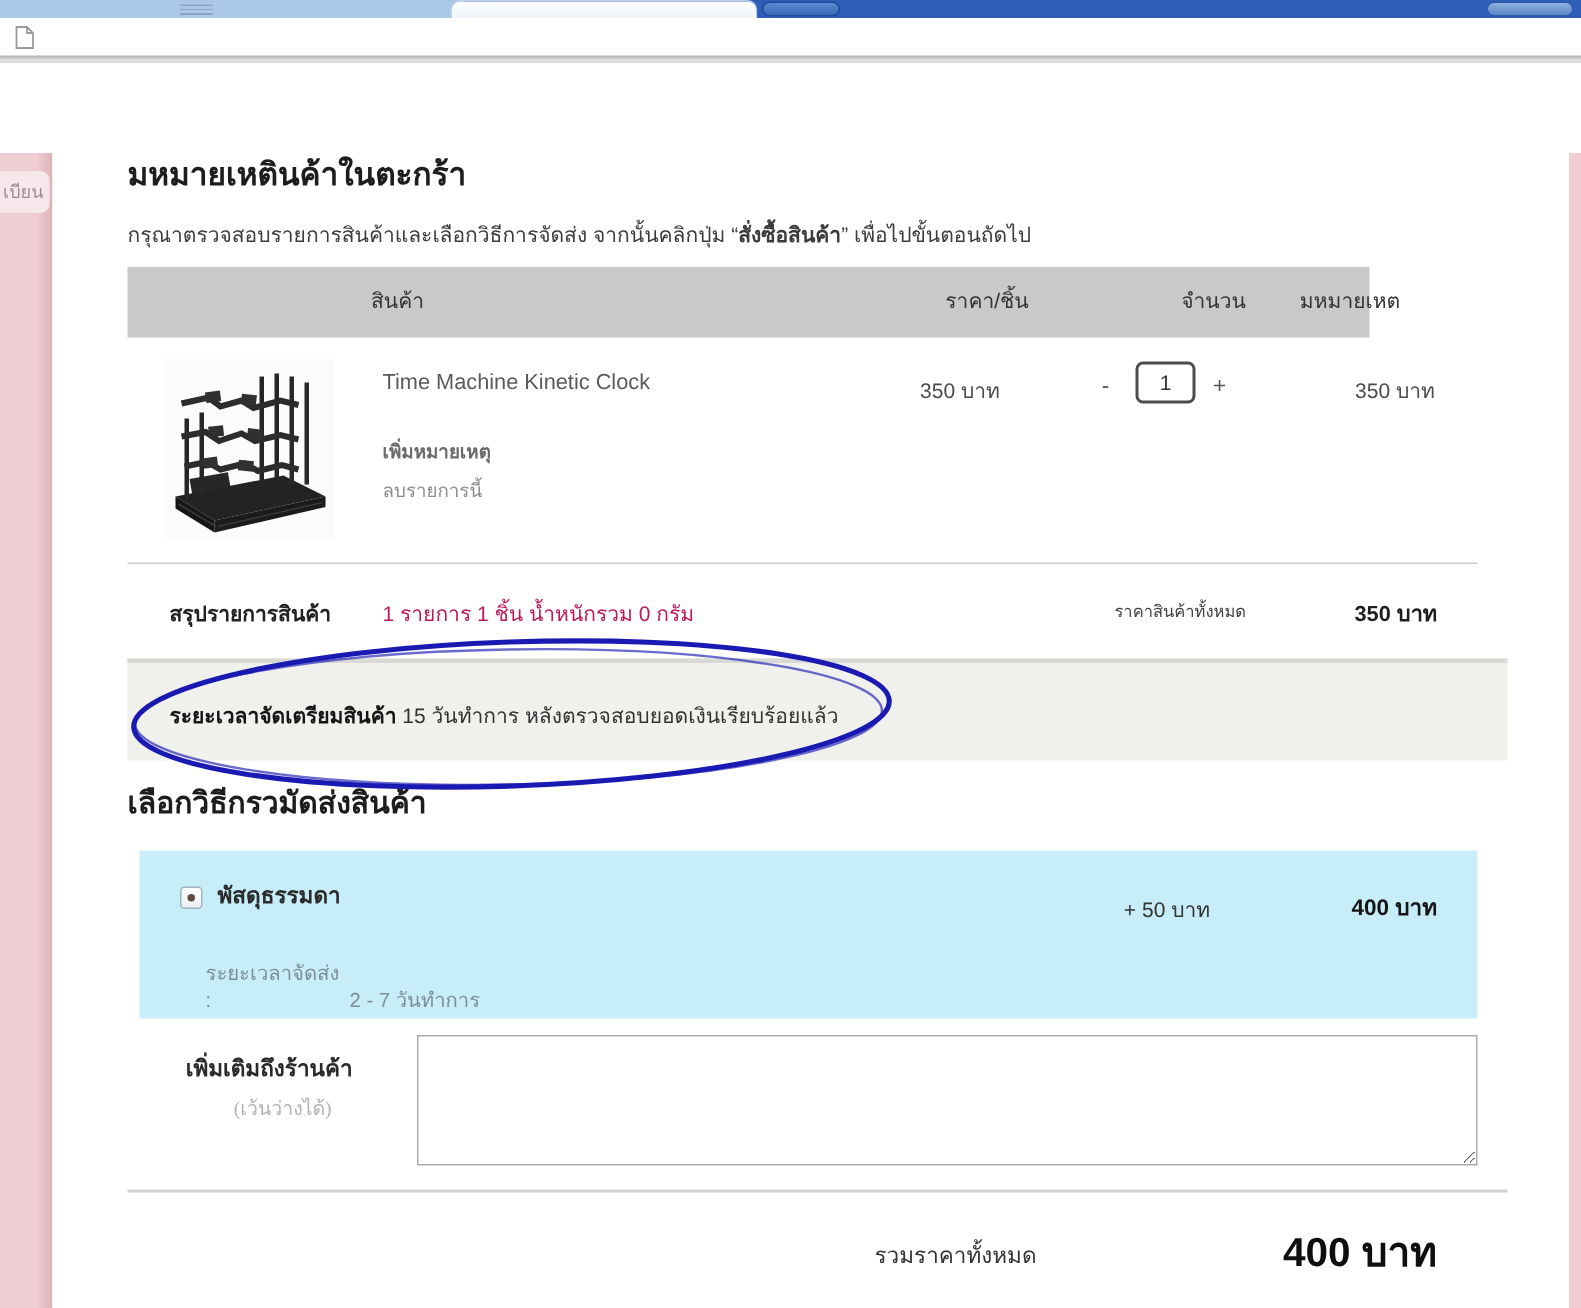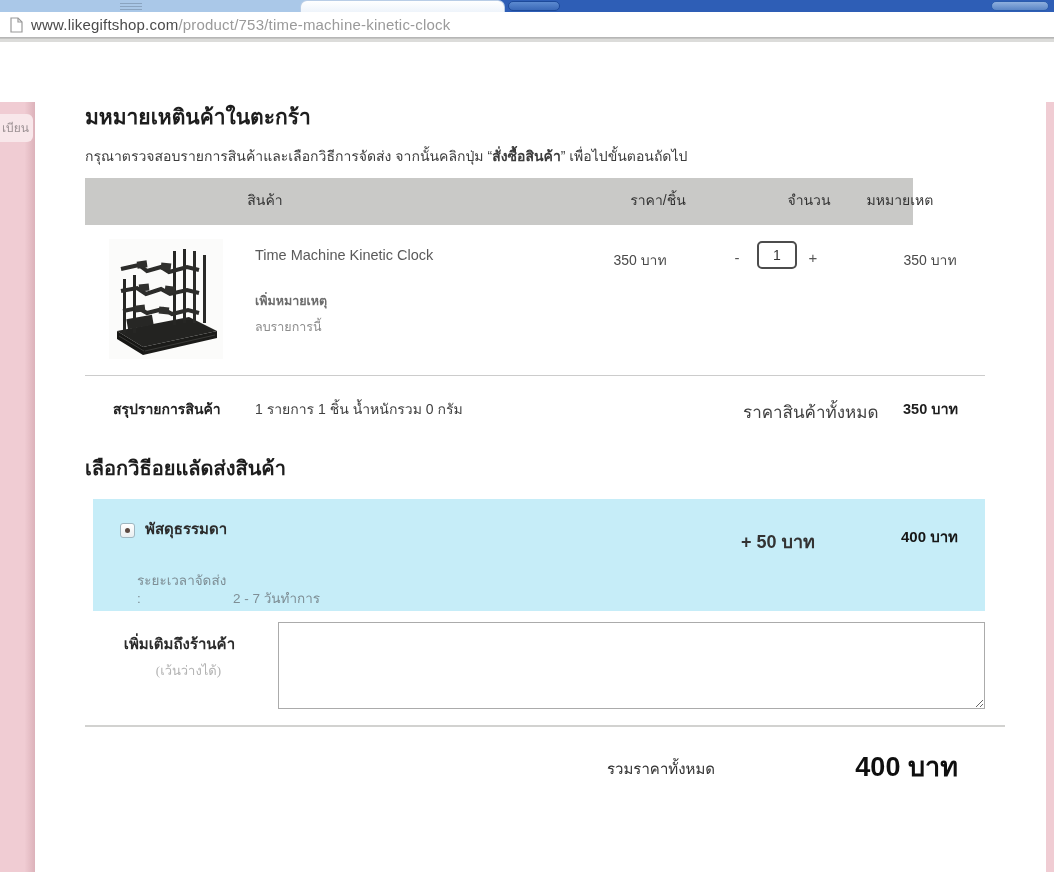--- a/index.html
+++ b/index.html
@@ -59,22 +59,22 @@
   .qminus { left:644px; } .qplus { left:720px; }
   .qinput { position:absolute; left:672px; top:16px; width:40px; height:28px; border:2px solid #4c4c4c;
        border-radius:5px; text-align:center; font-size:14px; color:#333; background:#fff;
        font-family:"Liberation Sans","DejaVu Sans",sans-serif; }
   .ptotal { position:absolute; left:845px; top:24px; transform:translateX(-50%); font-size:14px; color:#4a4a4a; }
 
   .row-divider { margin-left:50px; width:900px; border-top:1px solid #cccccc; }
 
   .sumrow { position:relative; margin-left:50px; width:900px; height:63px; }
   .sum-label { position:absolute; left:28px; top:22px; font-size:14px; font-weight:bold; color:#222; }
-  .sum-detail { position:absolute; left:170px; top:22px; font-size:14px; color:#404040; }
-  .sum-total-label { position:absolute; left:658px; top:22px; font-size:17px; color:#3f3f3f; }
+  .sum-detail { position:absolute; left:170px; top:22px; font-size:14px; color:#be185d; }
+  .sum-total-label { position:absolute; left:658px; top:22px; font-size:11px; color:#3f3f3f; }
   .sum-total-value { position:absolute; left:818px; top:21px; font-size:14.5px; font-weight:bold; color:#1e1e1e; }
 
   .notice { position:relative; margin-left:50px; width:920px; height:68px;
        background:var(--c-notice-gray,#f0f0ed); border-top:3px solid #d8d8d5; }
   .notice-text { position:absolute; left:28px; top:24px; font-size:14px; color:#333; white-space:nowrap; }
   .notice-text b { color:#161616; }
   .ellipse-svg { position:absolute; left:-12px; top:-52px; width:540px; height:172px;
        pointer-events:none; overflow:visible; }
   .ellipse-svg ellipse { fill:none; stroke:var(--c-annotation-blue,#1a1ab2); }
 
@@ -82,56 +82,55 @@
 
   .shipbox { position:relative; margin:17px 0 0 58px; width:892px; height:112px;
        background:var(--c-shipping-blue,#c6edf8); cursor:pointer; }
   .radio { position:absolute; left:27px; top:24px; width:15px; height:15px; border:1px solid #9fb6c0;
        border-radius:3px; background:linear-gradient(#ffffff,#e9eef0); cursor:pointer; }
   .radio .dot { position:absolute; left:4px; top:4px; width:5px; height:5px; border-radius:50%; background:#5c4a42; }
   .shipname { position:absolute; left:52px; top:18px; font-size:15px; font-weight:bold; color:#2b2b2b; }
   .shipline { position:absolute; left:44px; font-size:13.5px; color:#7e8e95; }
   .shipline .sl { display:inline-block; width:96px; }
   .shipline.l1 { top:46px; } .shipline.l2 { top:70px; }
-  .surcharge { position:absolute; left:685px; top:28px; transform:translateX(-50%); font-size:18px; color:#333;font-weight:bold; }
+  .surcharge { position:absolute; left:685px; top:28px; transform:translateX(-50%); font-size:14px; color:#333; }
   .shiptotal { position:absolute; right:27px; top:26px; font-size:15px; font-weight:bold; color:#161616; }
 
   .noterow { display:flex; margin:11px 16px 0 50px; width:900px; }
   .notelabels { width:155px; text-align:right; padding-top:10px; }
   .notelabel { font-size:15px; font-weight:bold; color:#2b2b2b; }
   .notehint { font-size:13px; color:#b2b2b2; margin-top:4px; margin-right:14px;font-family:Liberation Serif, serif; }
   .note-textarea { margin-left:43px; width:730px; height:87px; border:1px solid #ababab;
        resize:both; font-size:14px; font-family:"Liberation Sans","DejaVu Sans",sans-serif;
        background:linear-gradient(135deg,#fff calc(100% - 12px), #fff calc(100% - 12px)), #fff; }
 
   .bottom-divider { margin:16px 0 0 50px; width:920px; border-top:2px solid #d2d2d0; }
 
   .totalrow { position:relative; margin-left:50px; width:900px; height:70px; }
-  .tlabel { position:absolute; left:522px; top:30px; font-size:15px; color:#333; }
+  .tlabel { position:absolute; left:498px; top:30px; font-size:15px; color:#333; }
   .tvalue { position:absolute; right:27px; top:18px; font-size:27px; font-weight:bold; color:#0f0f0f; }
 </style>
 </head>
 <body>
 
 <div class="screen">
 
   <div class="tabstrip">
     <div class="light-left"></div>
     <div class="menu-lines"></div>
     <div class="active-tab"></div>
     <div class="newtab-btn"></div>
     <div class="win-btn"></div>
   </div>
 
   <div class="addressbar">
     <svg class="page-icon" viewBox="0 0 13 16">
       <path d="M1 1 h7 l4 4 v10 h-11 z" fill="#ffffff" stroke="#9a9a9a" stroke-width="1.2"></path>
       <path d="M8 1 v4 h4" fill="none" stroke="#9a9a9a" stroke-width="1.2"></path>
     </svg>
-    <div class="url"><span class="url-host">www.likegiftshop.com</span><span class="url-path">/product/753/time-machine-kinetic-clock</span></div>
   </div>
   <div class="chrome-divider"></div>
 
   <div class="viewport">
     <div class="left-strip">
       <div class="strip-tab">
         <span>เบียน</span>
       </div>
     </div>
     <div class="right-strip"></div>
@@ -188,22 +187,29 @@
 
       <div class="row-divider"></div>
 
       <div class="sumrow">
         <span class="sum-label">สรุปรายการสินค้า</span>
         <span class="sum-detail">1 รายการ 1 ชิ้น น้ำหนักรวม 0 กรัม</span>
         <span class="sum-total-label">ราคาสินค้าทั้งหมด</span>
         <span class="sum-total-value">350 บาท</span>
       </div>
 
-
-      <h2 class="ship-title">เลือกวิธีอยแลัดส่งสินค้า</h2>
+      <div class="notice">
+        <span class="notice-text"><b>ระยะเวลาจัดเตรียมสินค้า</b><span> 15 วันทำการ หลังตรวจสอบยอดเงินเรียบร้อยแล้ว</span></span>
+        <svg class="ellipse-svg" viewBox="0 0 540 172">
+          <ellipse cx="268" cy="86" rx="252" ry="48" stroke-width="3.4" transform="rotate(-2 268 86)"></ellipse>
+          <ellipse cx="266" cy="88" rx="249" ry="45" stroke-width="1.6" opacity="0.65" transform="rotate(-1 266 88)"></ellipse>
+        </svg>
+      </div>
+
+      <h2 class="ship-title">เลือกวิธีกรวมัดส่งสินค้า</h2>
 
       <div class="shipbox">
         <span class="radio">
             <span class="dot"></span>
           </span>
         <div class="shipname">พัสดุธรรมดา</div>
         <div class="shipline l2"><span class="sl">ระยะเวลาจัดส่ง :</span><span class="sv">2 - 7 วันทำการ</span></div>
         <span class="surcharge">+ 50 บาท</span>
         <span class="shiptotal">400 บาท</span>
       </div>

